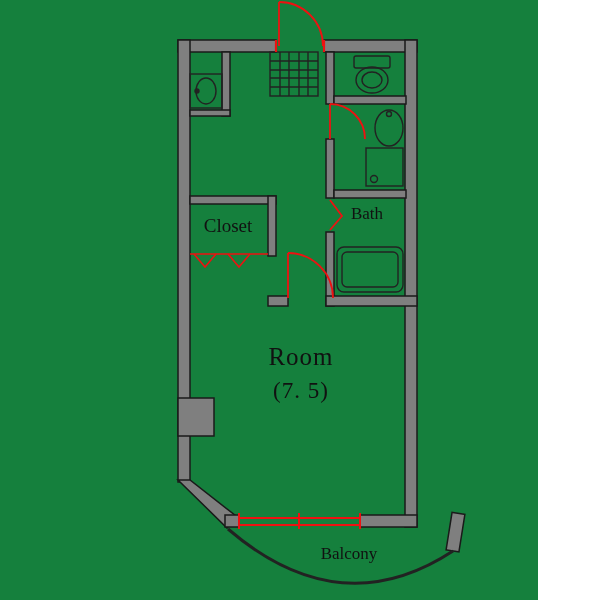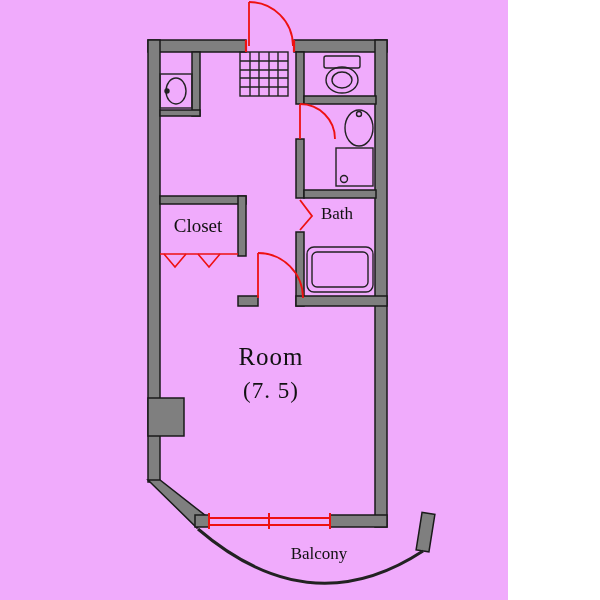--- a/index.html
+++ b/index.html
@@ -1,16 +1,16 @@
 <!DOCTYPE html>
 <html><head>
 <meta charset="utf-8">
 <style>
   html,body{margin:0;padding:0;background:#ffffff;}
-  .stage{width:508px;height:600px;position:relative;background:#f0abfc;overflow:hidden;}
+  .stage{width:508px;height:600px;position:relative;background:#15803d;overflow:hidden;padding-left:30px;}
   svg text{font-family:"Liberation Serif", serif;fill:#111111;}
   .lbl-room{font-size:25px;letter-spacing:1px;}
   .lbl-area{font-size:23px;letter-spacing:1px;}
   .lbl-closet{font-size:19px;}
   .lbl-bath{font-size:17px;}
   .lbl-balcony{font-size:17px;}
 </style>
 </head>
 <body>
 

